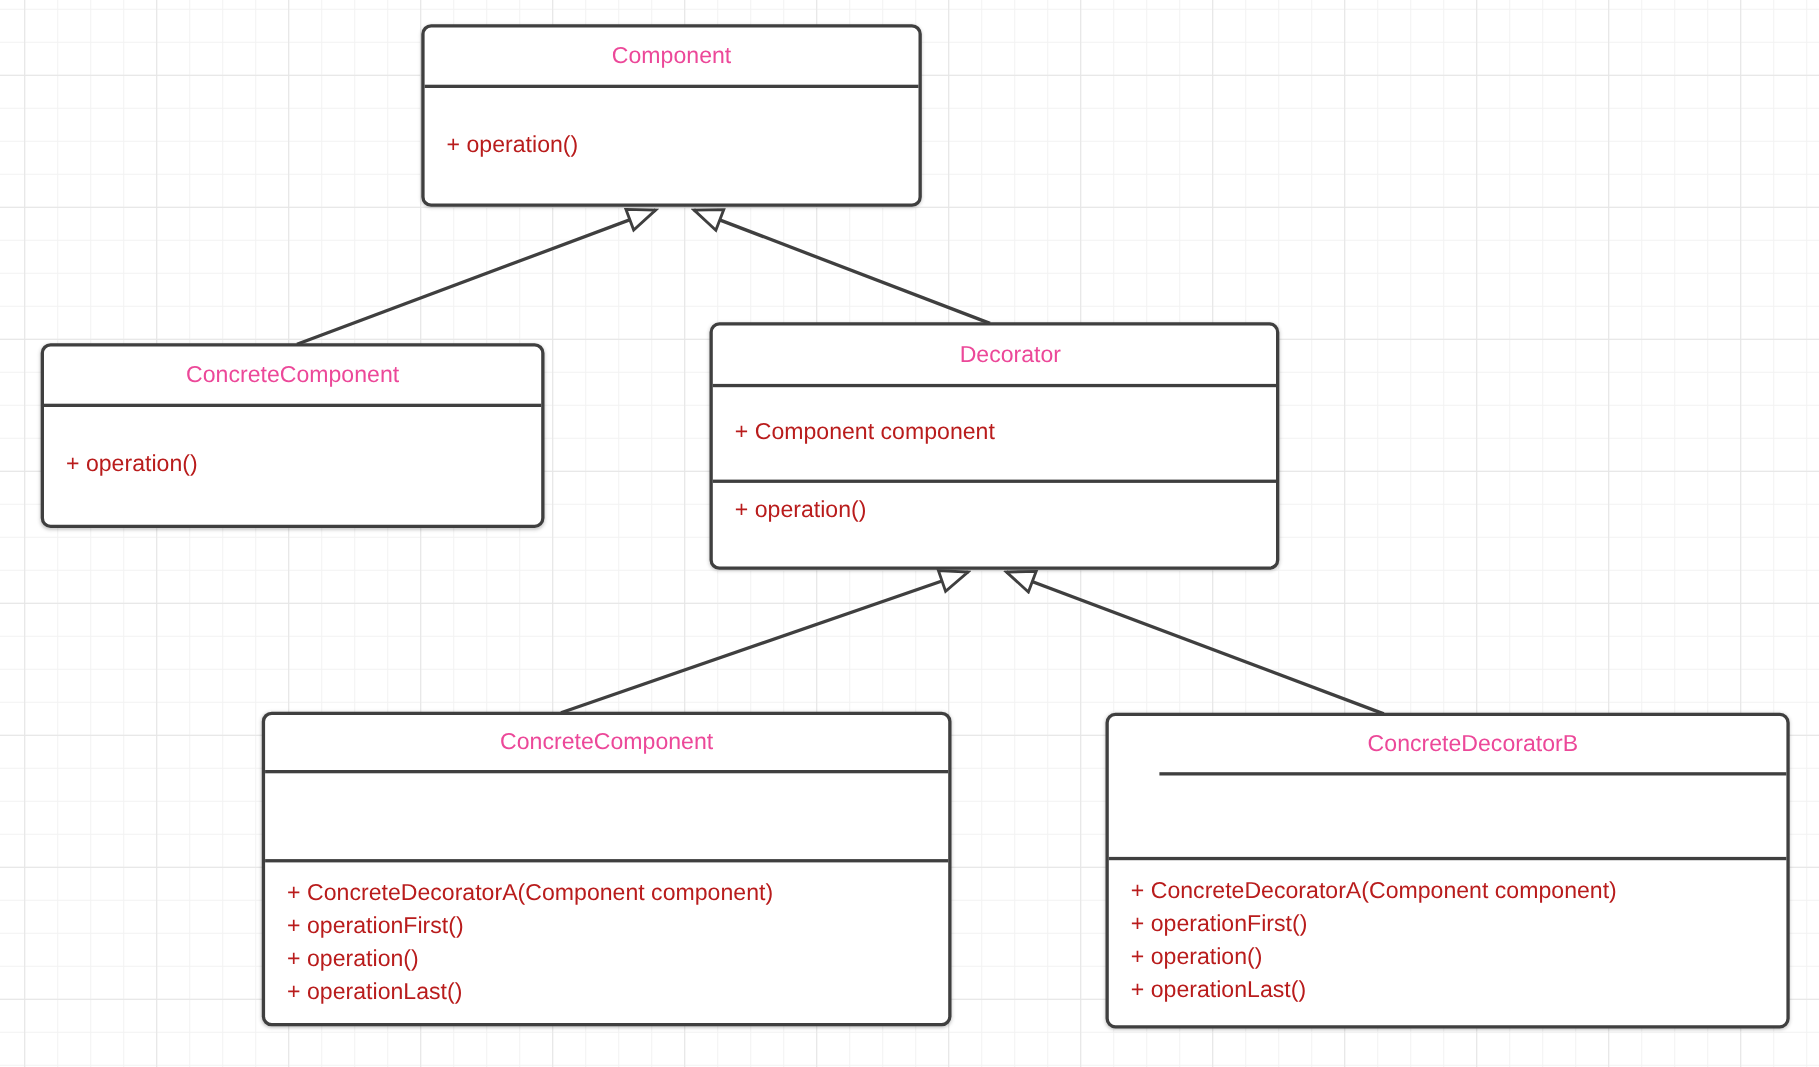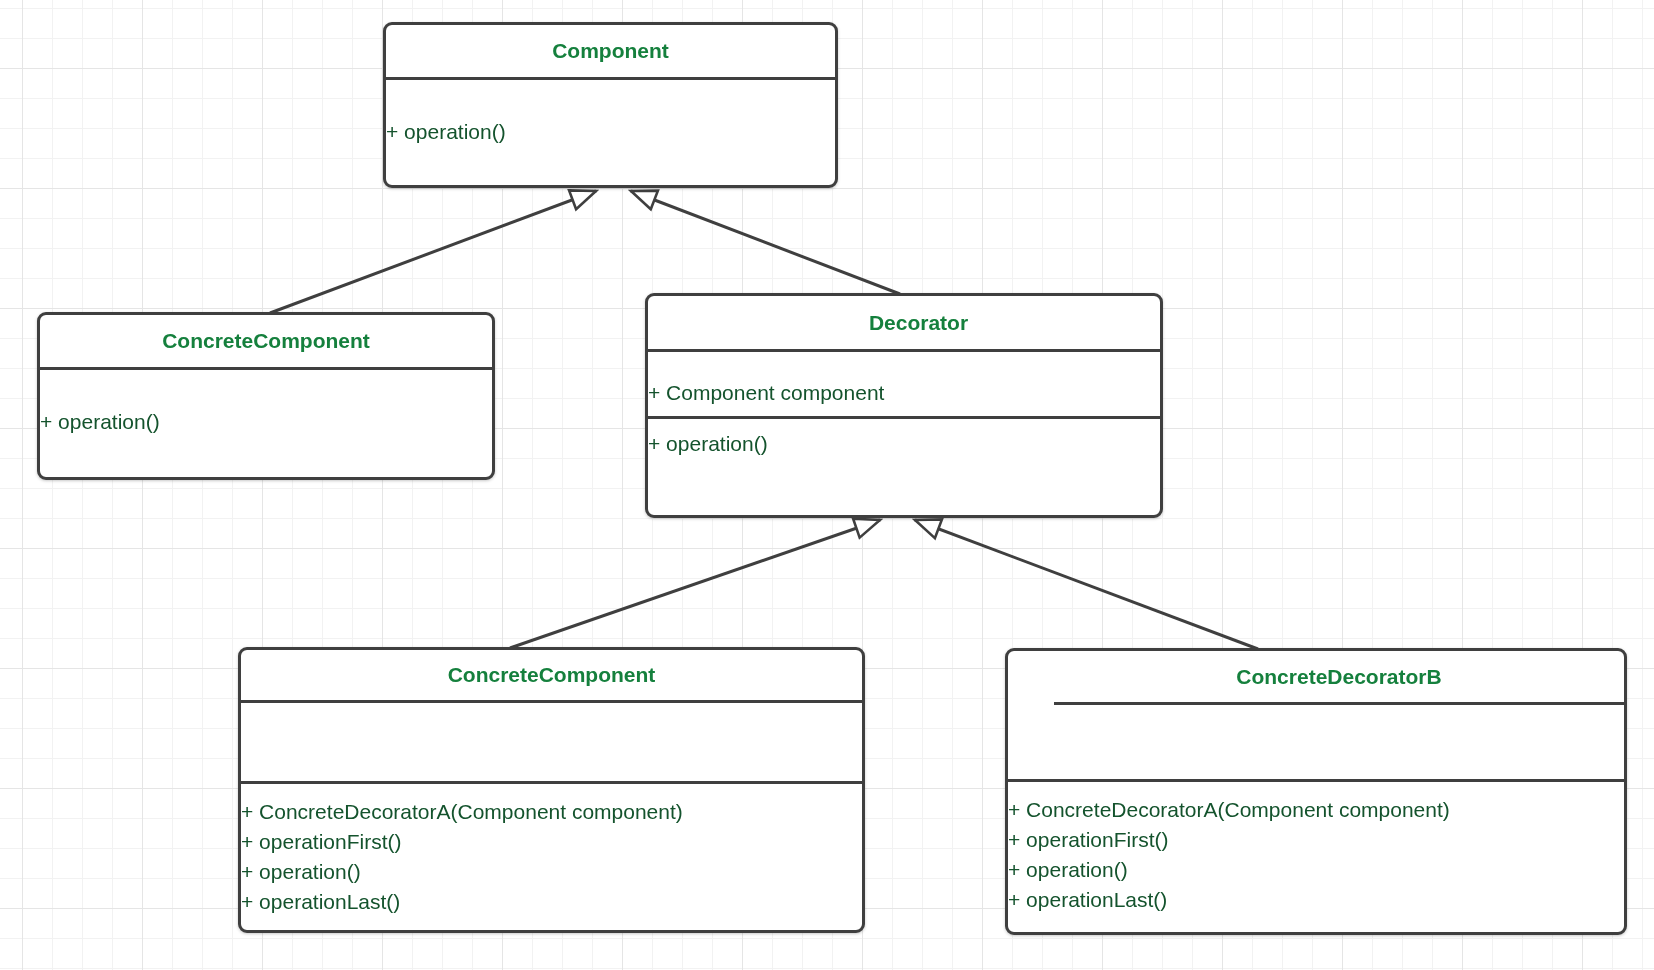--- a/index.html
+++ b/index.html
@@ -20,39 +20,39 @@
   }
   #arrow-layer{position:absolute;left:0;top:0;width:1654px;height:970px;}
   .uml-box{
     position:absolute;box-sizing:border-box;
     background:#ffffff;border:3px solid #3f3f3f;border-radius:9px;
     box-shadow:0 1px 3px rgba(60,60,60,.28);
     color:#3a3a3a;
   }
   .uml-title{
     box-sizing:border-box;border-bottom:3px solid #3f3f3f;
-    font-weight:bold;font-size:21px;color:#15803d;
+    font-weight:normal;font-size:21px;color:#ec4899;
     display:flex;align-items:center;justify-content:center;
   }
   .uml-section{
-    box-sizing:border-box;font-size:21px;color:#14532d;
-    padding-right:12px;white-space:nowrap;overflow:hidden;
+    box-sizing:border-box;font-size:21px;color:#b91c1c;
+    padding-left:20px;padding-right:12px;white-space:nowrap;overflow:hidden;
   }
   .sep{border-bottom:3px solid #3f3f3f;}
   .member{line-height:30px;}
   
   #box-component{left:383px;top:22px;width:455px;height:166px;}
   #box-component .uml-title{height:55px;}
   #box-component .body{padding-top:37px;}
   #box-concretecomponent{left:37px;top:312px;width:458px;height:168px;}
   #box-concretecomponent .uml-title{height:55px;}
   #box-concretecomponent .body{padding-top:37px;}
   #box-decorator{left:645px;top:293px;width:518px;height:225px;}
   #box-decorator .uml-title{height:56px;padding-left:29px;}
-  #box-decorator .attrs{height:67px;padding-top:25px;}
+  #box-decorator .attrs{height:87px;padding-top:25px;}
   #box-decorator .methods{padding-top:9px;}
   #box-decorator .member{line-height:31px;}
   #box-decoratora{left:238px;top:647px;width:627px;height:286px;}
   #box-decoratora .uml-title{height:53px;}
   #box-decoratora .attrs{height:81px;}
   #box-decoratora .methods{padding-top:13px;}
   #box-decoratorb{left:1005px;top:648px;width:622px;height:287px;}
   #box-decoratorb .uml-title{height:54px;margin-left:46px;}
   #box-decoratorb .attrs{height:77px;}
   #box-decoratorb .methods{padding-top:13px;}

